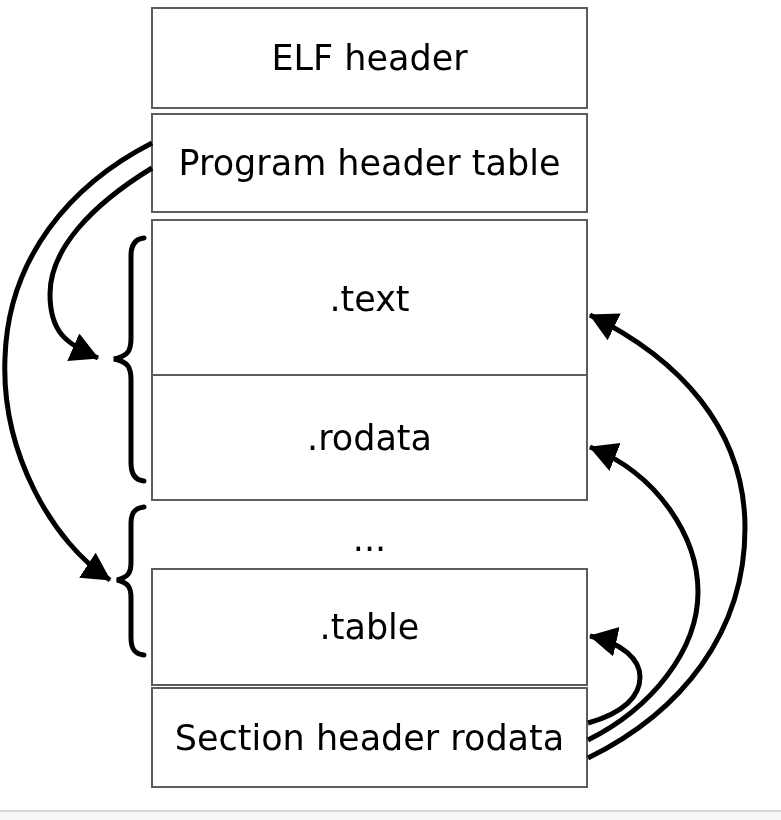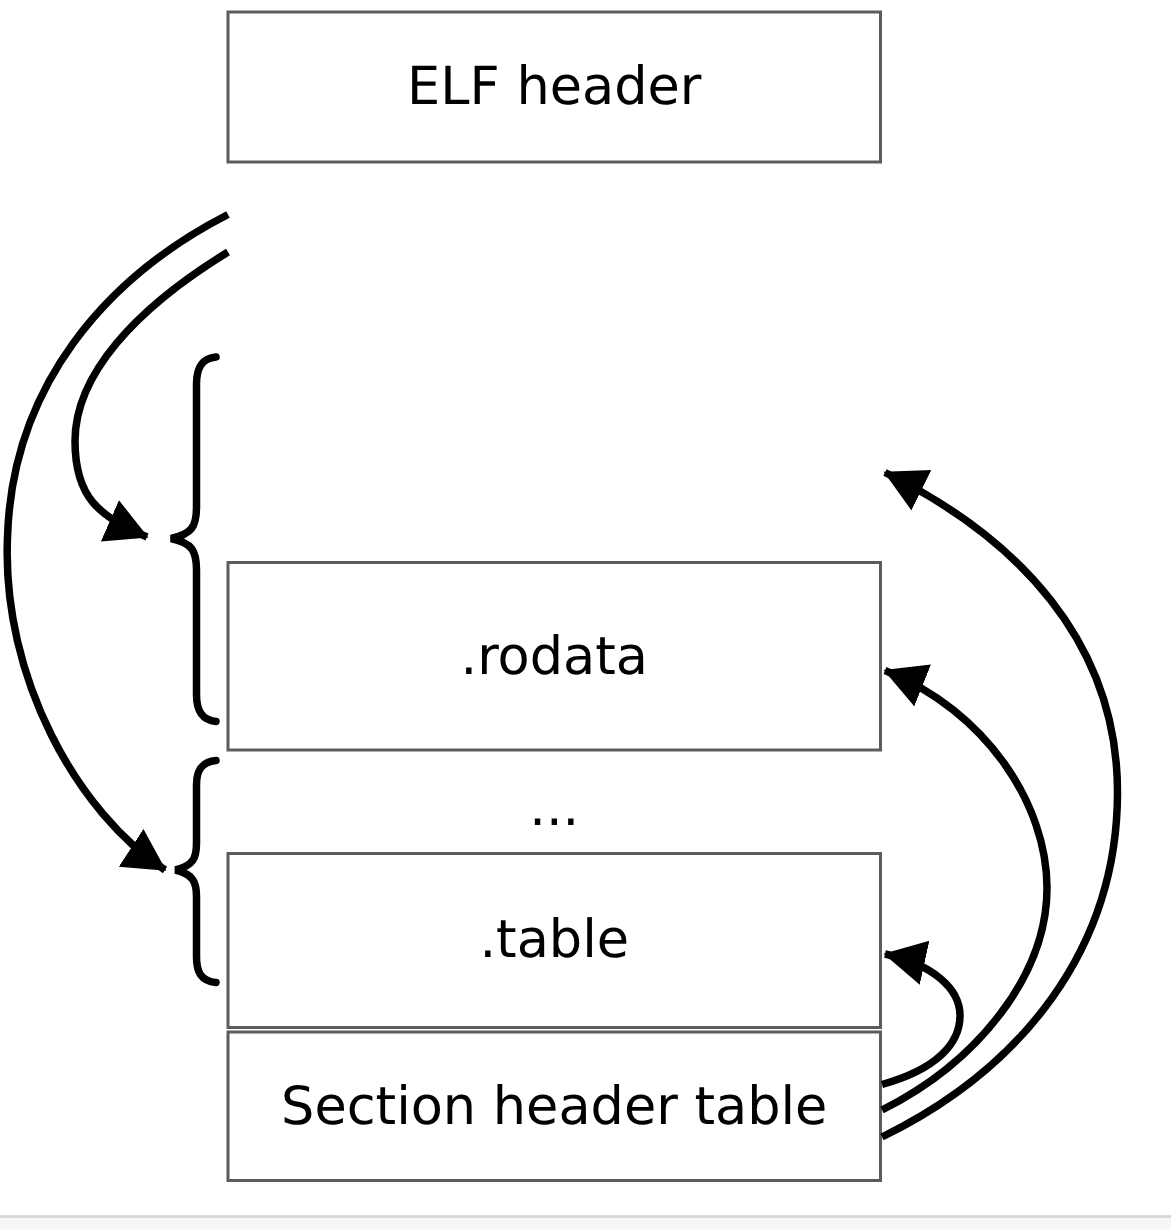--- a/index.html
+++ b/index.html
@@ -92,33 +92,39 @@
 
     <path d="M 588,758 C 682,712 745,632 745,528 C 745,428 678,358 590,315" fill="none" stroke="#000000" stroke-width="5" marker-end="url(#ah)"></path>
     <path d="M 588,740 C 652,708 698,650 698,592 C 698,537 658,474 590,447" fill="none" stroke="#000000" stroke-width="5" marker-end="url(#ah)"></path>
     <path d="M 588,723 C 624,713 640,696 640,677 C 640,659 622,643 590,636" fill="none" stroke="#000000" stroke-width="5" marker-end="url(#ah)"></path>
   </svg>
 
   <div class="box box-elf-header">
     <span>ELF header</span>
   </div>
 
+  <div class="box box-program-header-table">
+    <span>Program header table</span>
+  </div>
 
+  <div class="box box-text-section">
+    <span>.text</span>
+  </div>
 
   <div class="box box-rodata-section">
     <span>.rodata</span>
   </div>
 
   <div class="ellipsis-row">
     <span>...</span>
   </div>
 
   <div class="box box-data-section">
     <span>.table</span>
   </div>
 
   <div class="box box-section-header-table">
-    <span>Section header table</span>
+    <span>Section header rodata</span>
   </div>
 
   <div class="page-bottom-strip"></div>
 
 </div>
 
 </body></html>

